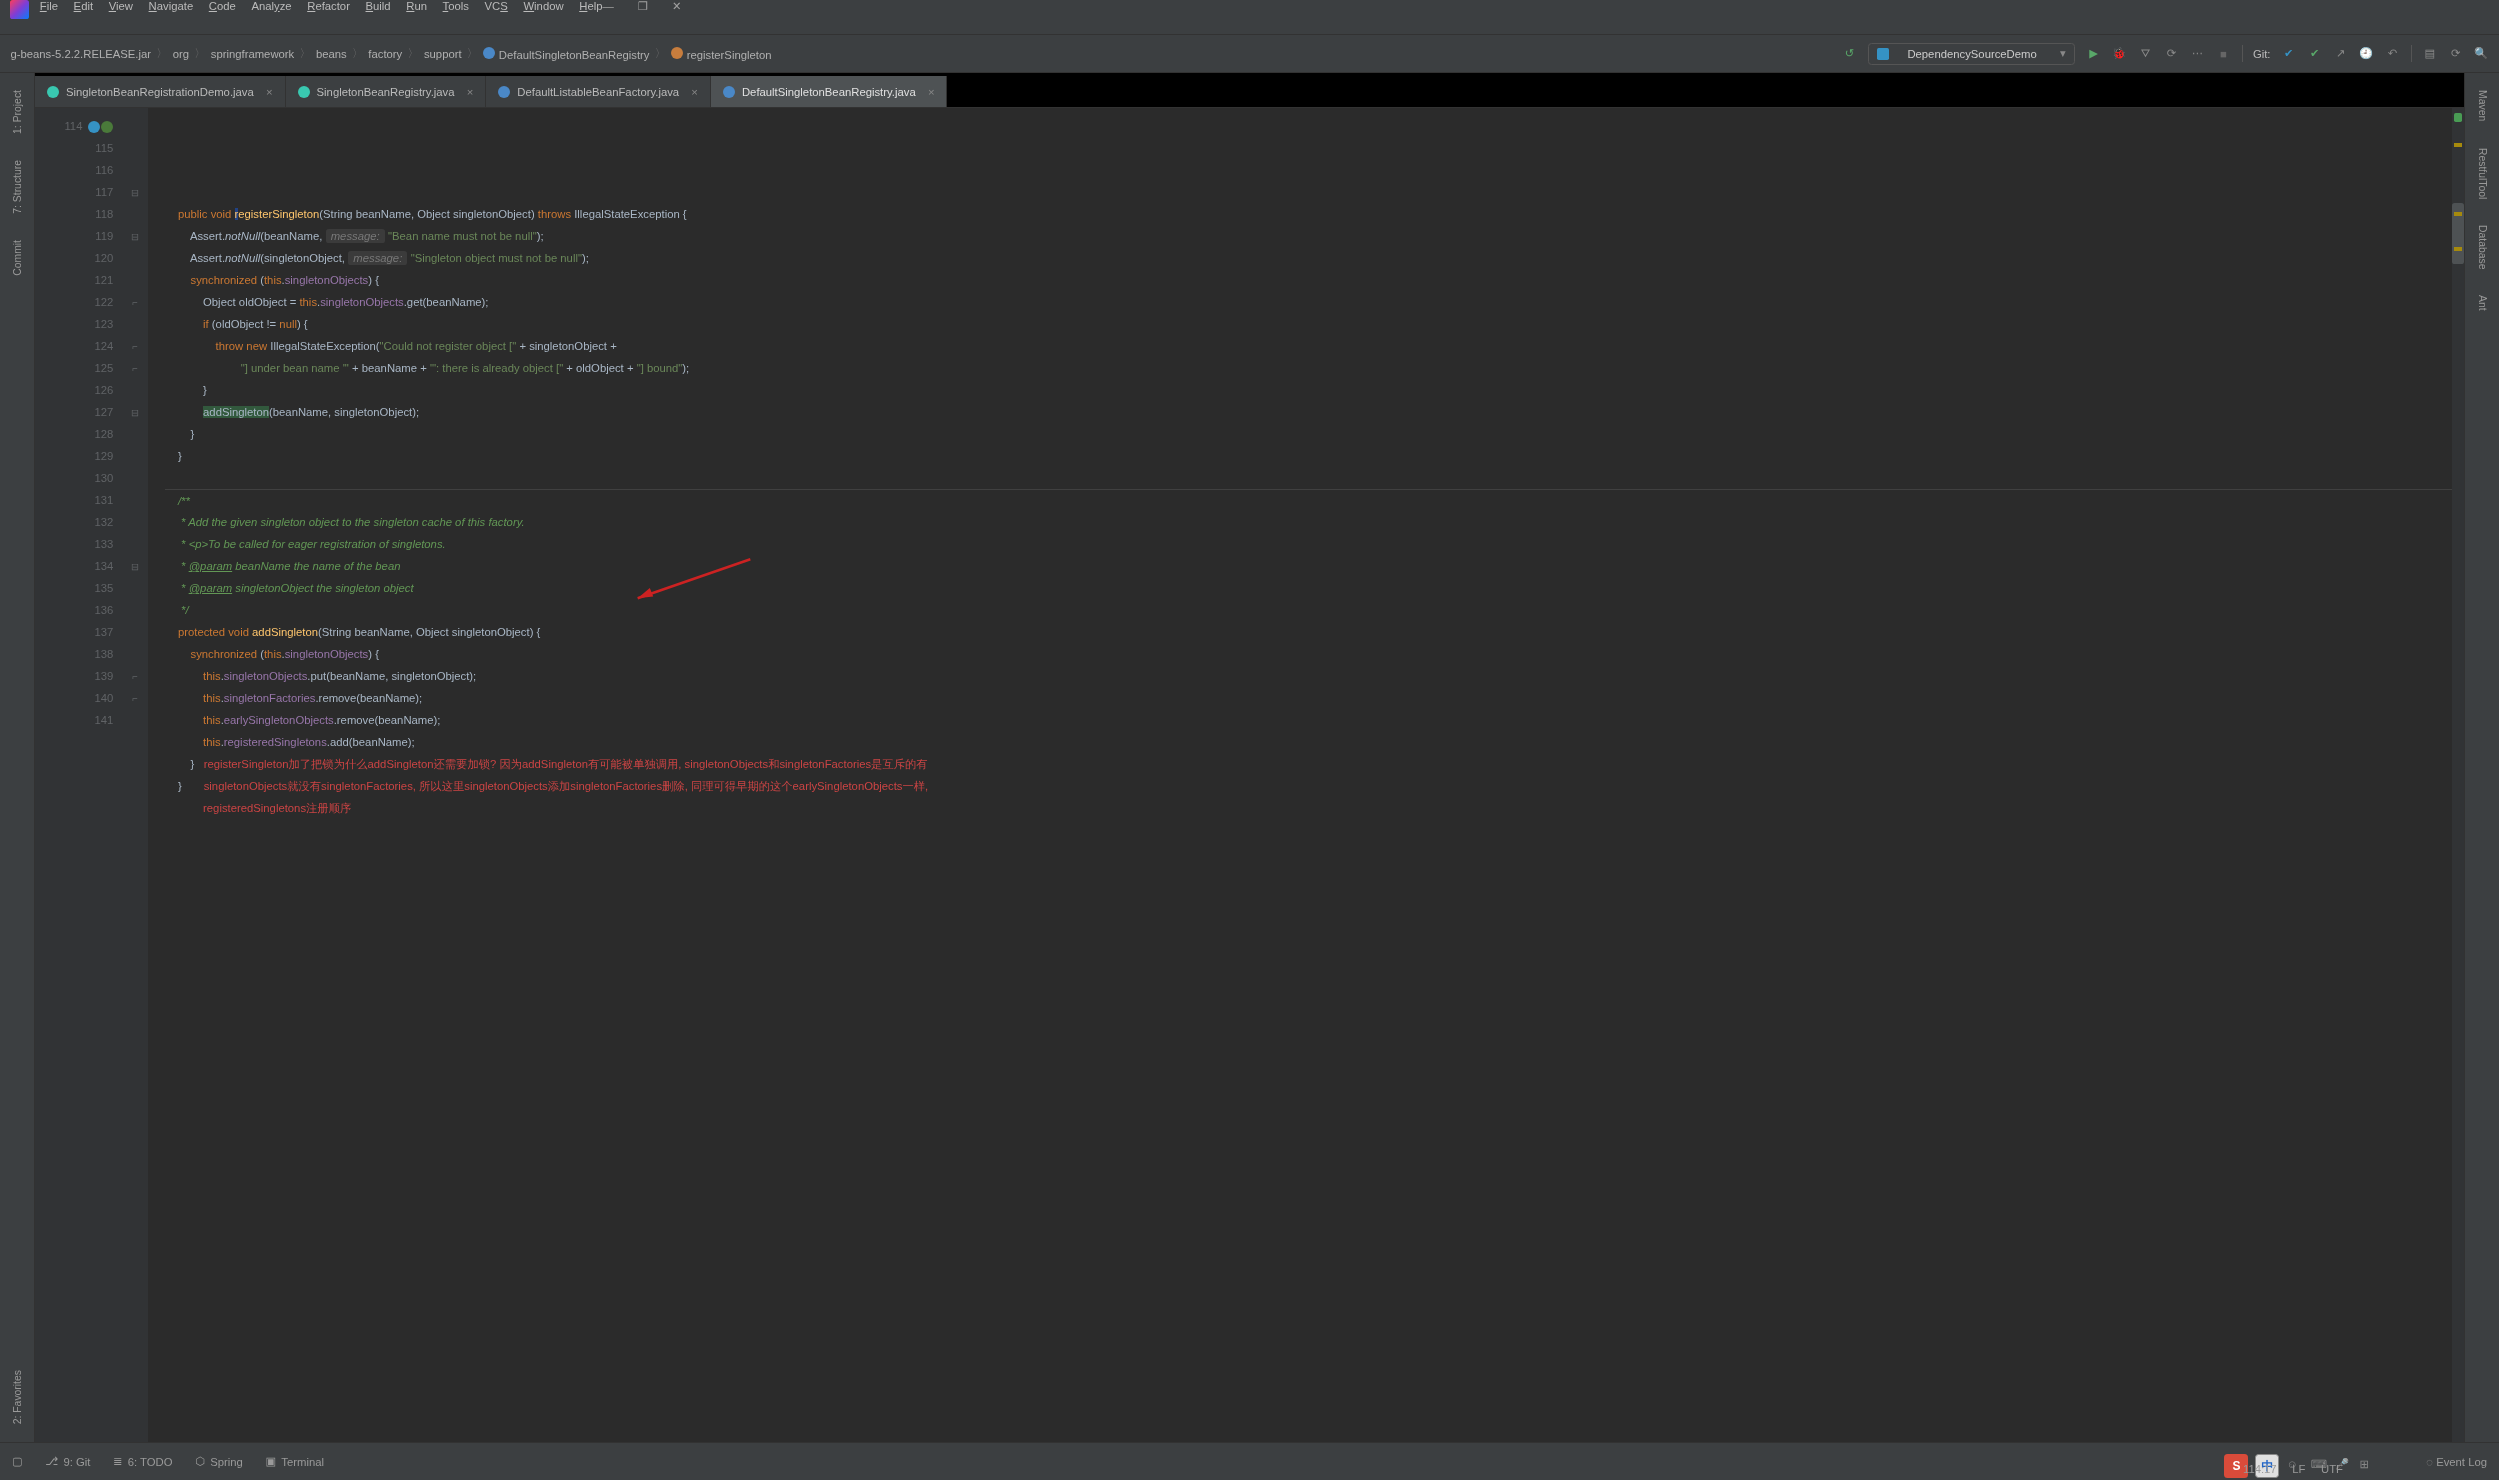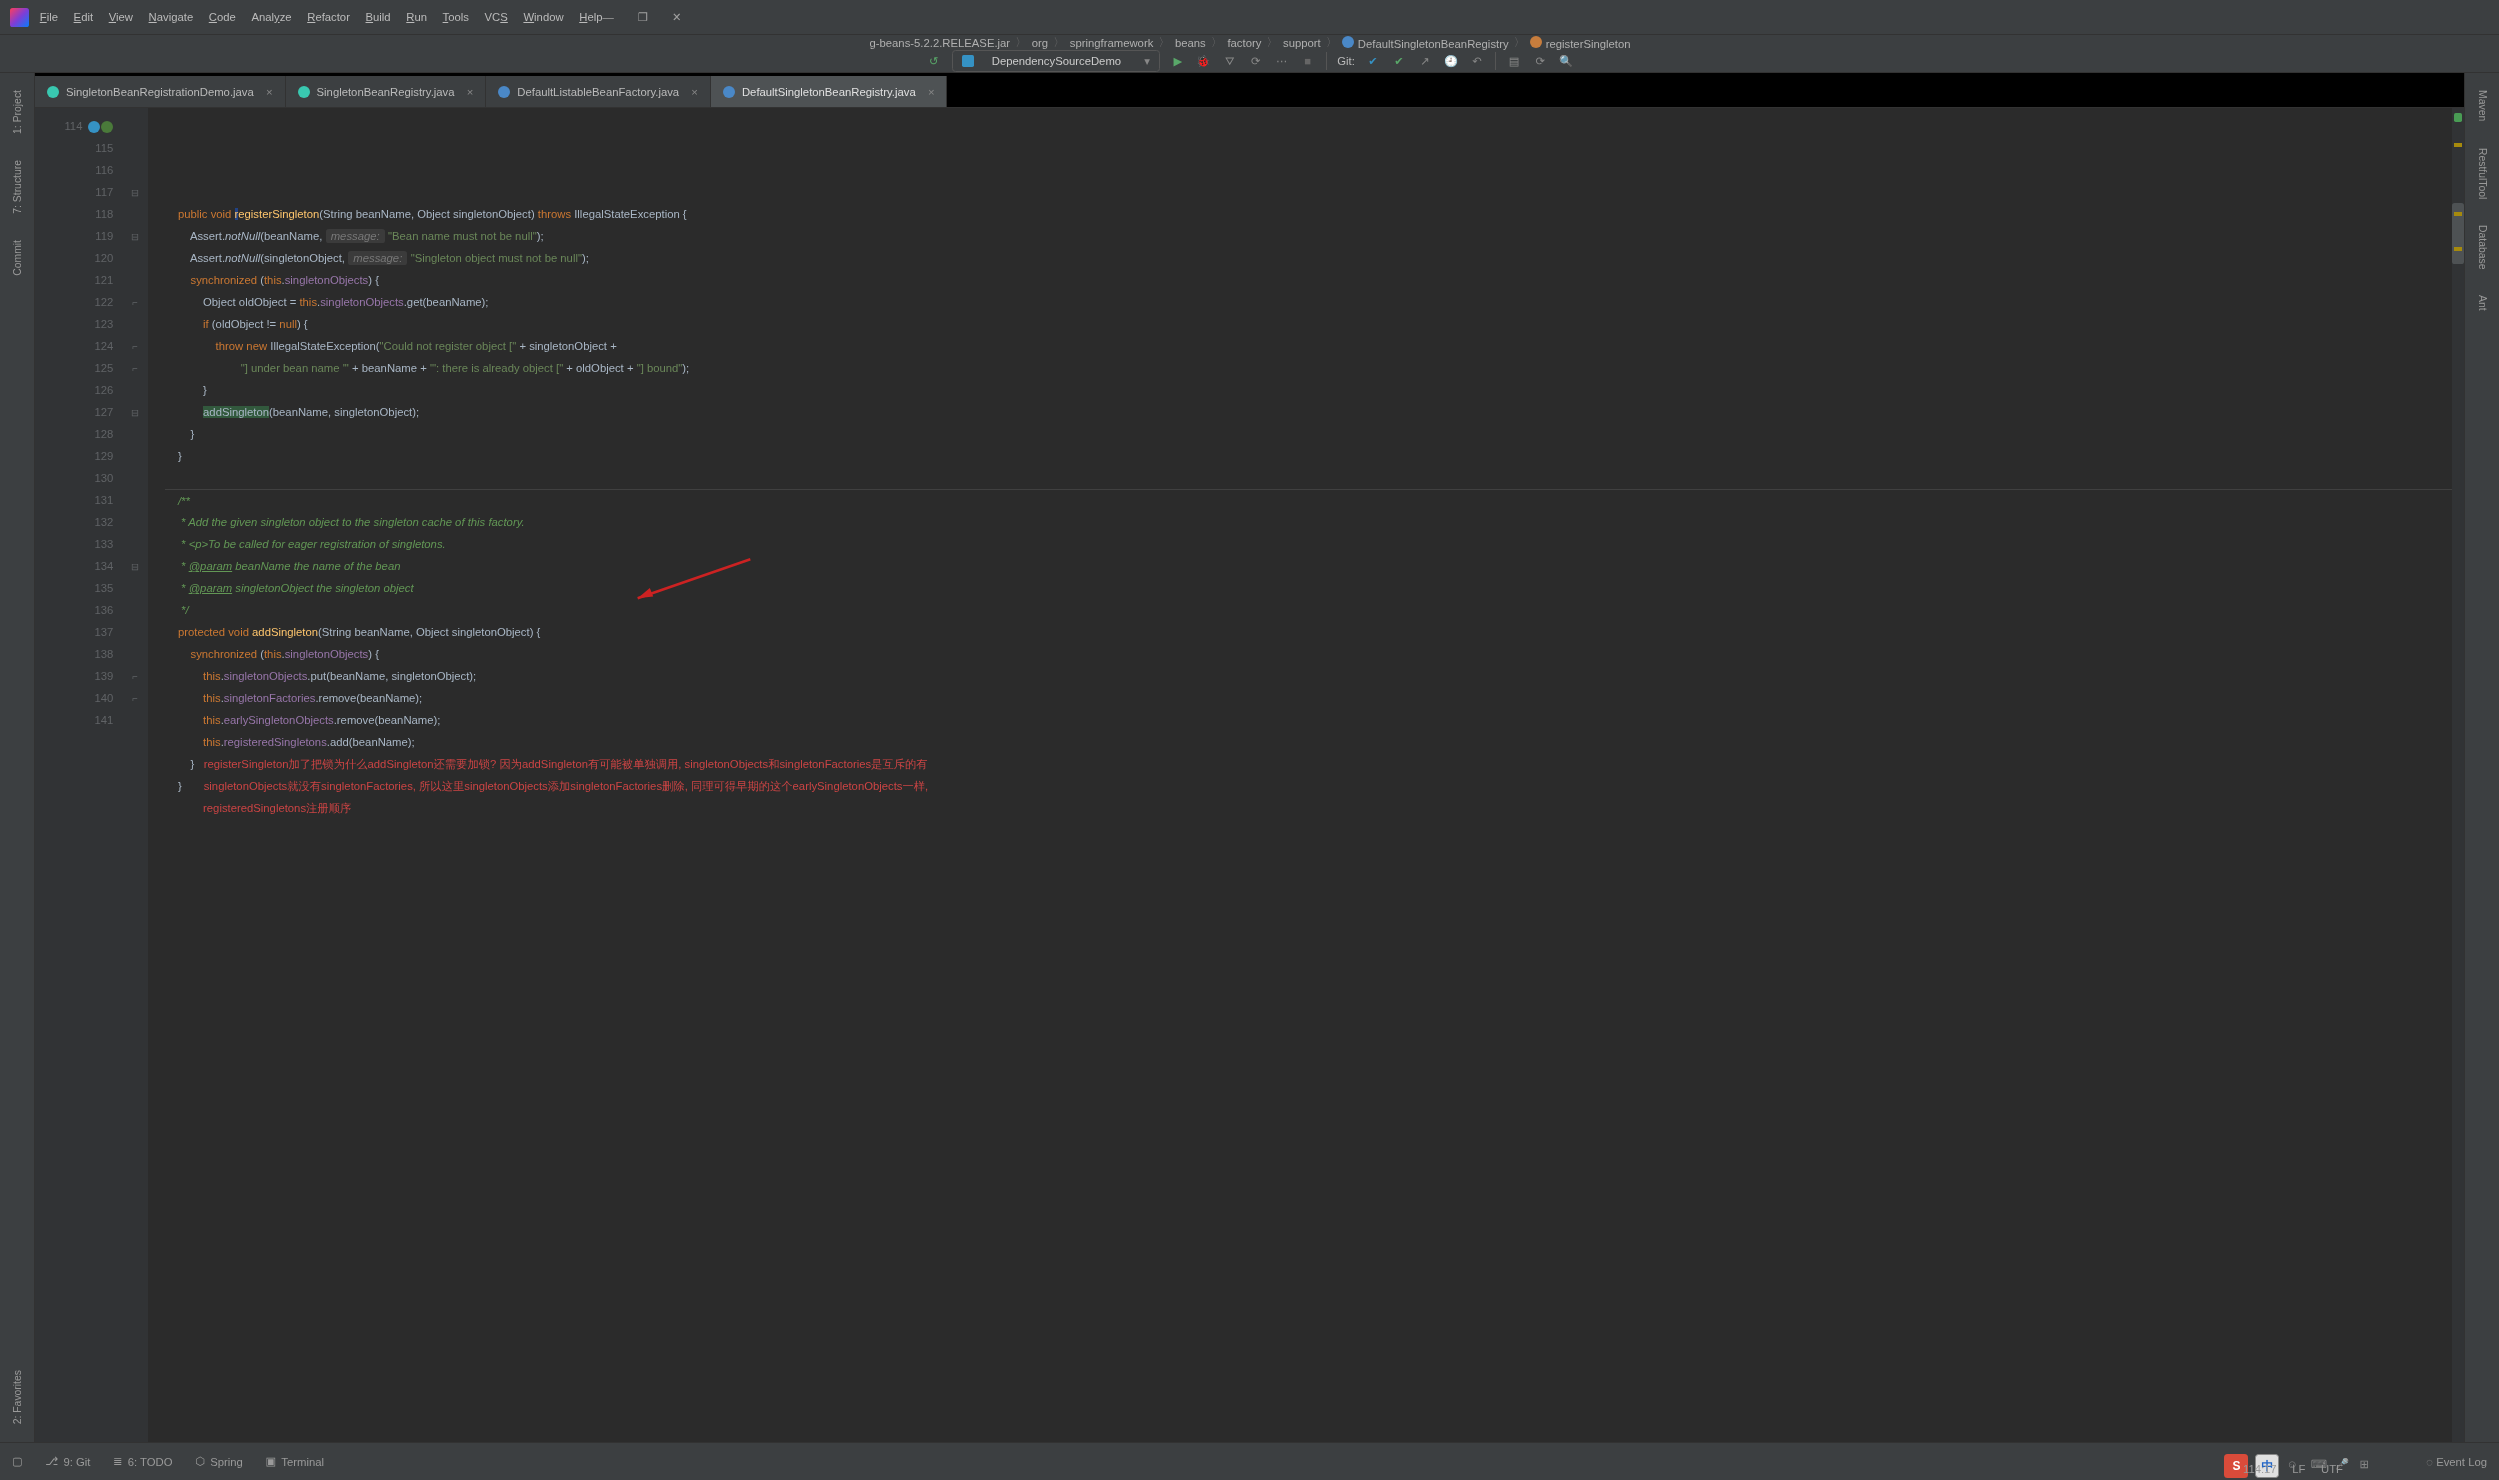--- a/index.html
+++ b/index.html
@@ -1,29 +1,29 @@
 <!DOCTYPE html>
 <html><head>
 <meta charset="utf-8">
 <style>
 *{margin:0;padding:0;box-sizing:border-box;font-family:"Segoe UI",Arial,sans-serif;font-size:11.3px;}
 html,body{width:2500px;height:1481px;overflow:hidden;background:#2b2b2b;color:#a9b7c6;}
 body{transform-origin:top left;}
 
 
-.titlebar{height:35px;background:#3c3f41;display:flex;align-items:center;padding:0 10.4px;border-bottom:0.9px solid #323232;color:#bbb;}
+.titlebar{height:35px;background:#3c3f41;display:flex;padding:0 10.4px;border-bottom:0.9px solid #323232;color:#bbb;}
 .titlebar .logo{width:19px;height:19px;background:linear-gradient(135deg,#fe3d5c,#7f3dd6,#087cfa);border-radius:2.6px;margin-right:10.4px;}
 .titlebar .menus{display:flex;gap:15.6px;}
 .titlebar .menus span{cursor:pointer;}
 .titlebar .menus u{text-decoration:underline;}
 .titlebar .title{flex:1;text-align:center;color:#8a8a8a;}
 .titlebar .winbtn{display:flex;gap:24px;color:#a0a0a0;font-size:13px;}
 
 
-.navbar{height:38px;background:#3c3f41;display:flex;align-items:center;padding:0 10.4px;border-bottom:0.9px solid #323232;justify-content:space-between;flex-direction:column;}
+.navbar{height:38px;background:#3c3f41;display:flex;align-items:center;padding:0 10.4px;border-bottom:0.9px solid #323232;justify-content:space-between;}
 .crumbs{display:flex;align-items:center;gap:5.2px;color:#b0b0b0;}
 .crumbs .chev{color:#6a6a6a;}
 .crumb-icon{width:12px;height:12px;border-radius:50%;display:inline-block;margin-right:3.5px;}
 .ci-blue{background:#4a88c7;}
 .ci-orange{background:#c77d3d;}
 .toolbar{display:flex;align-items:center;gap:10.4px;}
 .runcfg{background:#3c3f41;border:0.9px solid #555;border-radius:3.5px;padding:3.5px 8.7px;display:flex;align-items:center;gap:18px;color:#ccc;}
 .runcfg::after{content:"▾";margin-left:5.2px;color:#888;}
 .tb-ico{width:15.6px;height:15.6px;display:flex;align-items:center;justify-content:center;color:#bbb;cursor:pointer;}
 .play{color:#59a869;}

